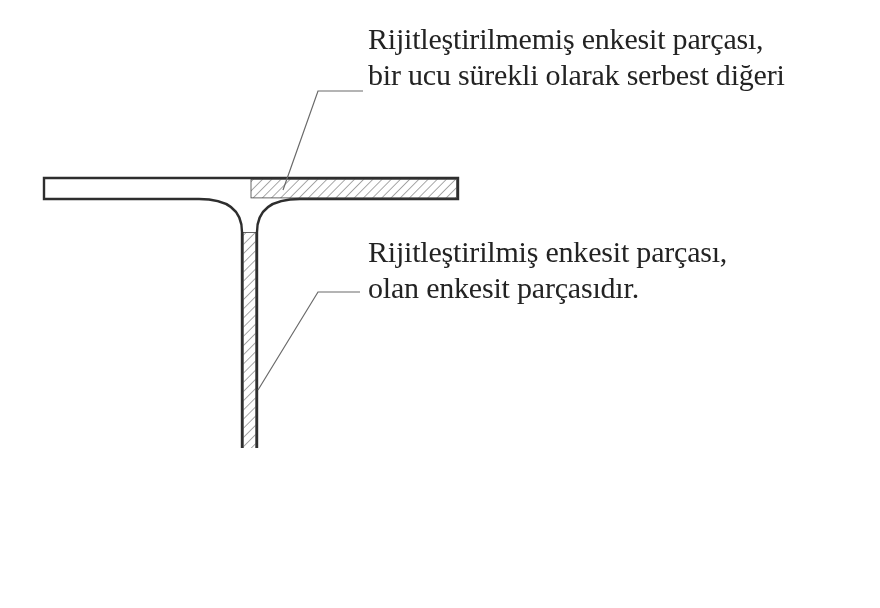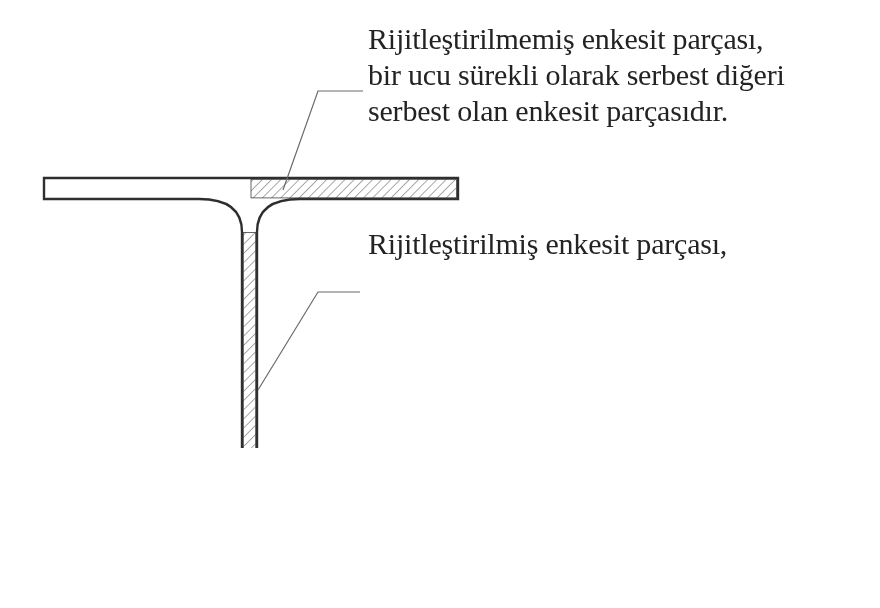--- a/index.html
+++ b/index.html
@@ -42,21 +42,21 @@
   }
   .annotation {
     position: absolute;
     font-size: 30px;
     line-height: 36px;
     color: var(--c-text, #232323);
     white-space: nowrap;
     letter-spacing: -0.2px;
   }
   .annotation-top { left: 368px; top: 21px; }
-  .annotation-bottom { left: 368px; top: 226px; }
+  .annotation-bottom { left: 368px; top: 234px; }
   .annotation span { display: block; }
 </style>
 </head>
 <body>
 
 <div class="canvas">
 
   <svg class="diagram-svg" width="880" height="608" viewBox="0 0 880 608">
     <defs>
       <pattern id="hatchPattern" patternUnits="userSpaceOnUse" width="6.5" height="6.5" patternTransform="rotate(-45)">
@@ -76,20 +76,20 @@
 
     <rect class="hatch-area" x="243.3" y="232.5" width="12.4" height="290"></rect>
 
     <polyline class="leader" points="363,91 318,91 283,190"></polyline>
     <polyline class="leader" points="360,292 318,292 258,390"></polyline>
   </svg>
 
   <div class="annotation annotation-top">
     <span>Rijitleştirilmemiş enkesit parçası,</span>
     <span>bir ucu sürekli olarak serbest diğeri</span>
-    <span>serbest olan enkesit parçasıdır.</span>
   </div>
 
   <div class="annotation annotation-bottom">
     <span>Rijitleştirilmiş enkesit parçası,</span>
+    <span>olan enkesit parçasıdır.</span>
   </div>
 
 </div>
 
 </body></html>

